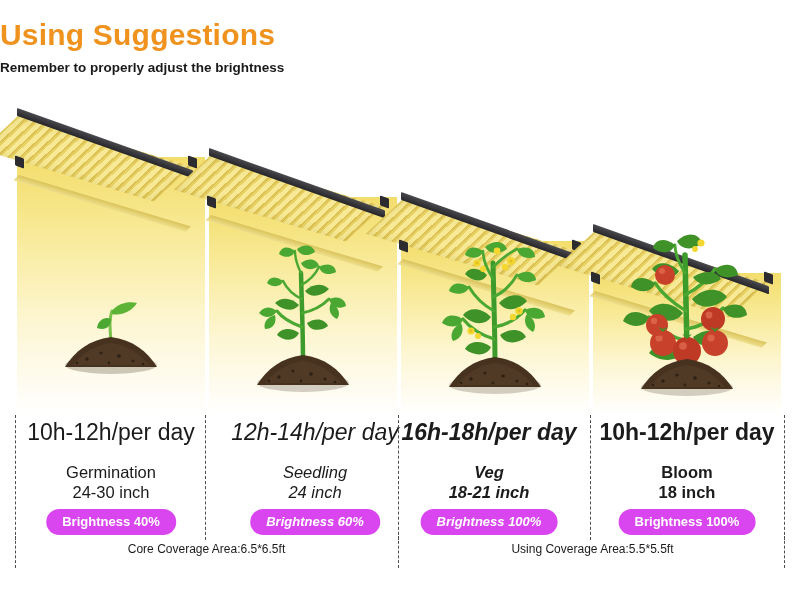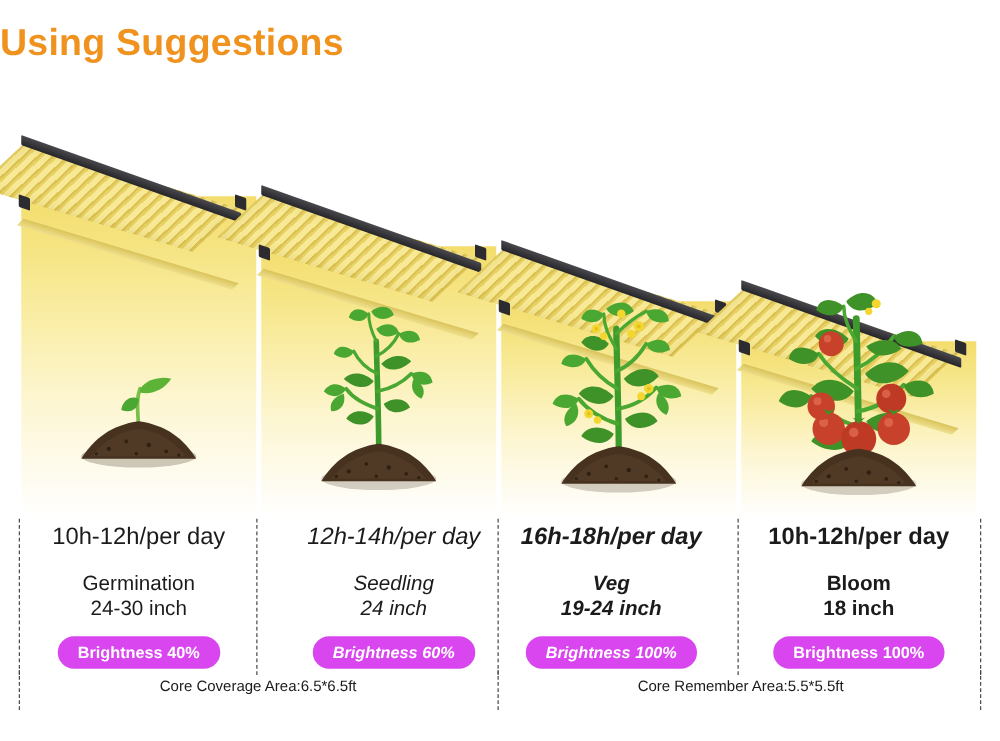--- a/index.html
+++ b/index.html
@@ -112,21 +112,21 @@
     position: absolute;
     left: 15px; top: 415px;
     width: 770px; height: 110px;
   }
   .label-col {
     position: absolute;
     top: 0; width: 192px;
     text-align: center;
     color: #1b1b1b;
   }
-  .hours { font-size: 19px; margin-top: 4px; white-space: nowrap; }
+  .hours { font-size: 23px; margin-top: 4px; white-space: nowrap; }
   .stage-name { font-size: 16.5px; margin-top: 17px; text-align: center; }
   .stage-height { font-size: 16.5px; margin-top: 1px; }
   .label-col.bold .hours,
   .label-col.bold .stage-name,
   .label-col.bold .stage-height { font-weight: bold; }
 
   .pill {
     position: absolute;
     top: 94px; left: 50%;
     transform: translateX(-50%);
@@ -158,20 +158,21 @@
     white-space: nowrap;
   }
 </style>
 </head>
 <body>
 
 <div id="page">
 
   <div id="header">
     <h1 id="title">Using Suggestions</h1>
+    <p id="subtitle">Remember to properly adjust the brightness</p>
   </div>
 
   <div id="stages">
 
     <div class="stage-visual" style="left:0px;">
       <div class="beam" style="top:62px; height:258px;"></div>
       <div class="fixture" style="left:0px; top:6px;">
         <div class="panel-face"></div>
         <div class="panel-front-edge"></div>
         <div class="rail-back"></div>
@@ -407,21 +408,21 @@
     <div class="label-col" style="left:204px;font-style:italic;">
       <div class="hours">12h-14h/per day</div>
       <div class="stage-name">Seedling</div>
       <div class="stage-height">24 inch</div>
       <div class="pill">Brightness 60%</div>
     </div>
 
     <div class="label-col bold" style="left:378px;font-style:italic;">
       <div class="hours">16h-18h/per day</div>
       <div class="stage-name">Veg</div>
-      <div class="stage-height">19-24 inch</div>
+      <div class="stage-height">18-21 inch</div>
       <div class="pill">Brightness 100%</div>
     </div>
 
     <div class="label-col bold" style="left:576px;">
       <div class="hours">10h-12h/per day</div>
       <div class="stage-name">Bloom</div>
       <div class="stage-height">18 inch</div>
       <div class="pill">Brightness 100%</div>
     </div>
   </div>
@@ -431,16 +432,16 @@
   <div class="vdash tall" style="left:398px;"></div>
   <div class="vdash tall" style="left:590px;"></div>
   <div class="vdash tall" style="left:784px;"></div>
 
   <div class="vdash short" style="left:15px;"></div>
   <div class="vdash short" style="left:398px;"></div>
   <div class="vdash short" style="left:784px;"></div>
 
   <div id="footer">
     <div class="coverage" style="left:0px; width:383px;">Core Coverage Area:6.5*6.5ft</div>
-    <div class="coverage" style="left:385px; width:385px;">Core Remember Area:5.5*5.5ft</div>
+    <div class="coverage" style="left:385px; width:385px;">Using Coverage Area:5.5*5.5ft</div>
   </div>
 
 </div>
 
 </body></html>

